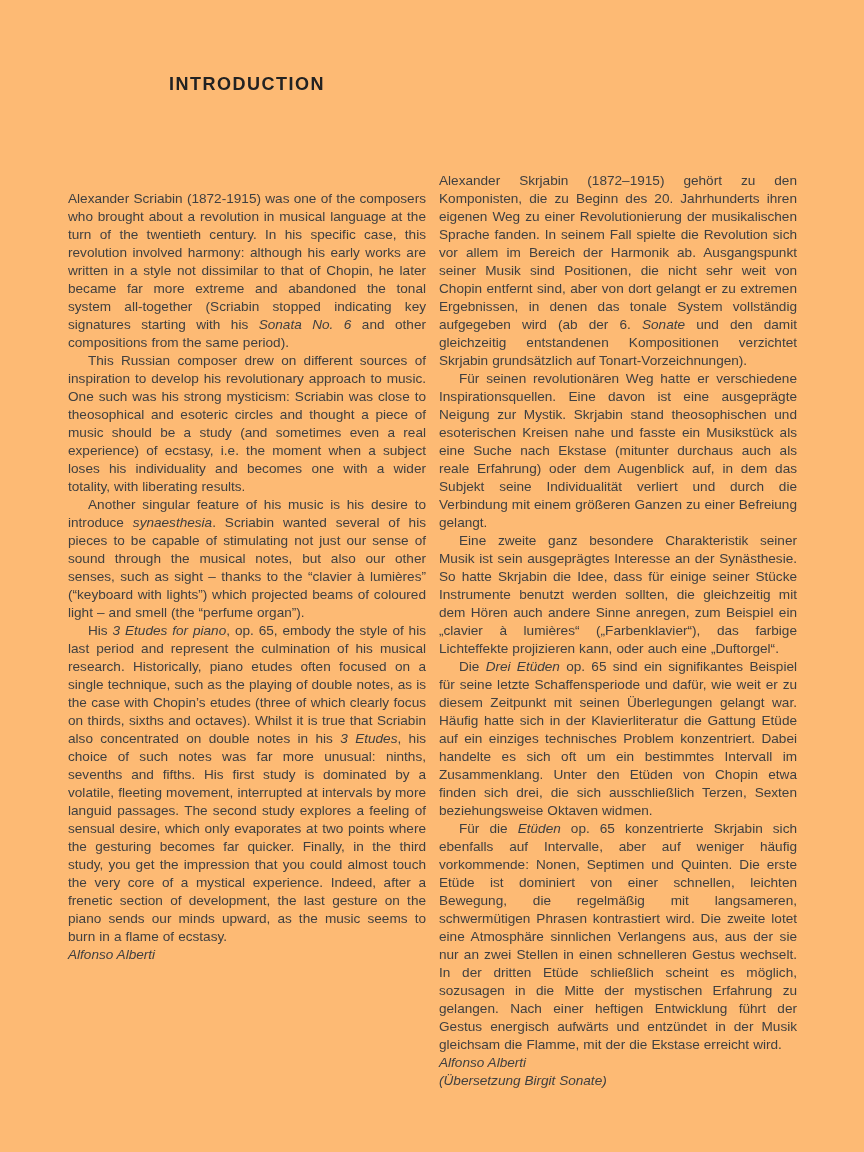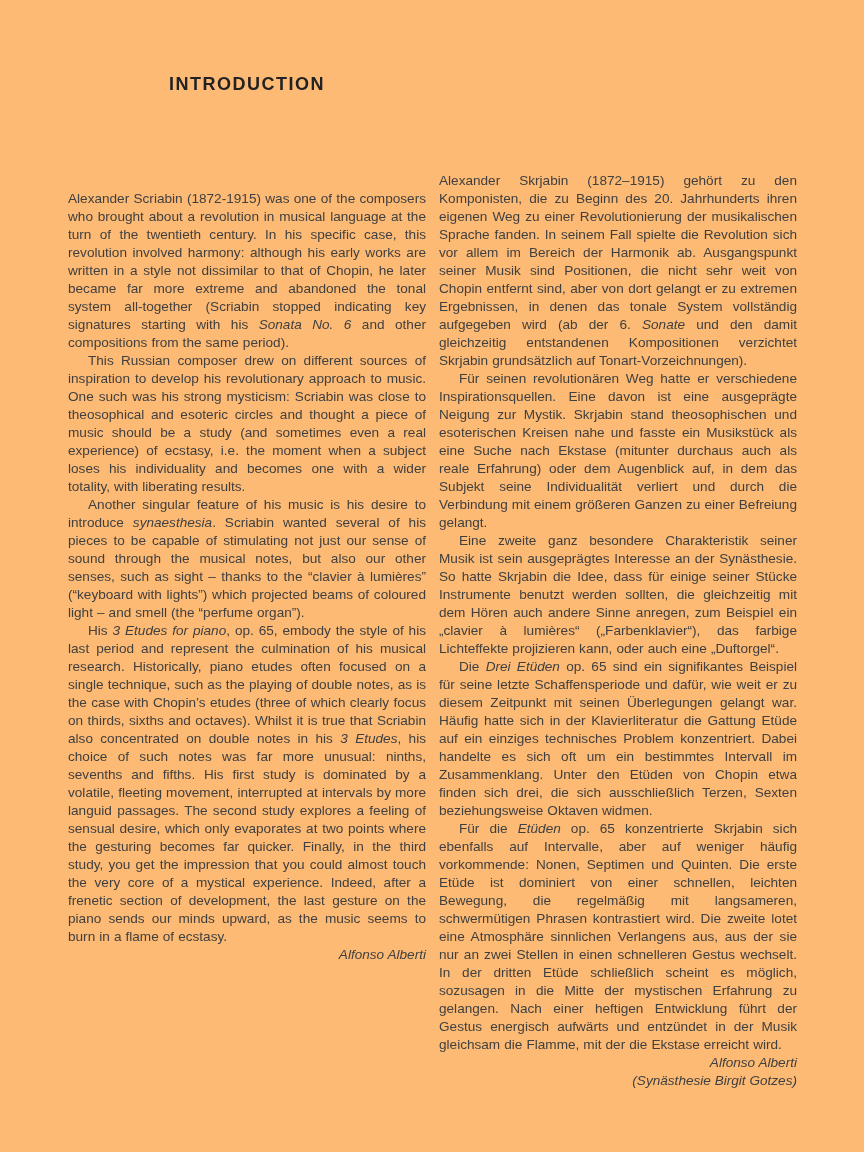--- a/index.html
+++ b/index.html
@@ -54,21 +54,20 @@
     word-spacing: 0.02em;
   }
   .para.indent {
     text-indent: 20px;
   }
   .it {
     font-style: italic;
   }
   .signature {
     margin: 0;
-    text-align: right;
     font-style: italic;
     font-size: 13.6px;
     line-height: 18px;
     color: #404040;
   }
 </style>
 </head>
 <body>
 
 <div class="page">
@@ -90,18 +89,18 @@
     <section class="col" lang="de">
       <div class="col-body">
           <p class="para"><span>Alexander Skrjabin (1872–1915) gehört zu den Komponisten, die zu Beginn des 20. Jahrhunderts ihren eigenen Weg zu einer Revolutionierung der musikalischen Sprache fanden. In seinem Fall spielte die Revolution sich vor allem im Bereich der Harmonik ab. Ausgangspunkt seiner Musik sind Positionen, die nicht sehr weit von Chopin entfernt sind, aber von dort gelangt er zu extremen Ergebnissen, in denen das tonale System vollständig aufgegeben wird (ab der 6. </span><span class="it">Sonate</span><span> und den damit gleichzeitig entstandenen Kompositionen verzichtet Skrjabin grundsätzlich auf Tonart-Vorzeichnungen).</span></p>
           <p class="para indent"><span>Für seinen revolutionären Weg hatte er verschiedene Inspirationsquellen. Eine davon ist eine ausgeprägte Neigung zur Mystik. Skrjabin stand theosophischen und esoterischen Kreisen nahe und fasste ein Musikstück als eine Suche nach Ekstase (mitunter durchaus auch als reale Erfahrung) oder dem Augenblick auf, in dem das Subjekt seine Individualität verliert und durch die Verbindung mit einem größeren Ganzen zu einer Befreiung gelangt.</span></p>
           <p class="para indent"><span>Eine zweite ganz besondere Charakteristik seiner Musik ist sein ausgeprägtes Interesse an der Synästhesie. So hatte Skrjabin die Idee, dass für einige seiner Stücke Instrumente benutzt werden sollten, die gleichzeitig mit dem Hören auch andere Sinne anregen, zum Beispiel ein „clavier à lumières“ („Farbenklavier“), das farbige Lichteffekte projizieren kann, oder auch eine „Duftorgel“.</span></p>
           <p class="para indent"><span>Die </span><span class="it">Drei Etüden</span><span> op. 65 sind ein signifikantes Beispiel für seine letzte Schaffensperiode und dafür, wie weit er zu diesem Zeitpunkt mit seinen Überlegungen gelangt war. Häufig hatte sich in der Klavierliteratur die Gattung Etüde auf ein einziges technisches Problem konzentriert. Dabei handelte es sich oft um ein bestimmtes Intervall im Zusammenklang. Unter den Etüden von Chopin etwa finden sich drei, die sich ausschließlich Terzen, Sexten beziehungsweise Oktaven widmen.</span></p>
           <p class="para indent"><span>Für die </span><span class="it">Etüden</span><span> op. 65 konzentrierte Skrjabin sich ebenfalls auf Intervalle, aber auf weniger häufig vorkommende: Nonen, Septimen und Quinten. Die erste Etüde ist dominiert von einer schnellen, leichten Bewegung, die regelmäßig mit langsameren, schwermütigen Phrasen kontrastiert wird. Die zweite lotet eine Atmosphäre sinnlichen Verlangens aus, aus der sie nur an zwei Stellen in einen schnelleren Gestus wechselt. In der dritten Etüde schließlich scheint es möglich, sozusagen in die Mitte der mystischen Erfahrung zu gelangen. Nach einer heftigen Entwicklung führt der Gestus energisch aufwärts und entzündet in der Musik gleichsam die Flamme, mit der die Ekstase erreicht wird.</span></p>
         </div>
       <div class="signature">
         <div>Alfonso Alberti</div>
-        <div>(Synästhesie Birgit Gotzes)</div>
+        <div>(Übersetzung Birgit Sonate)</div>
       </div>
     </section>
 
   </div>
 </div>
 
 </body></html>

